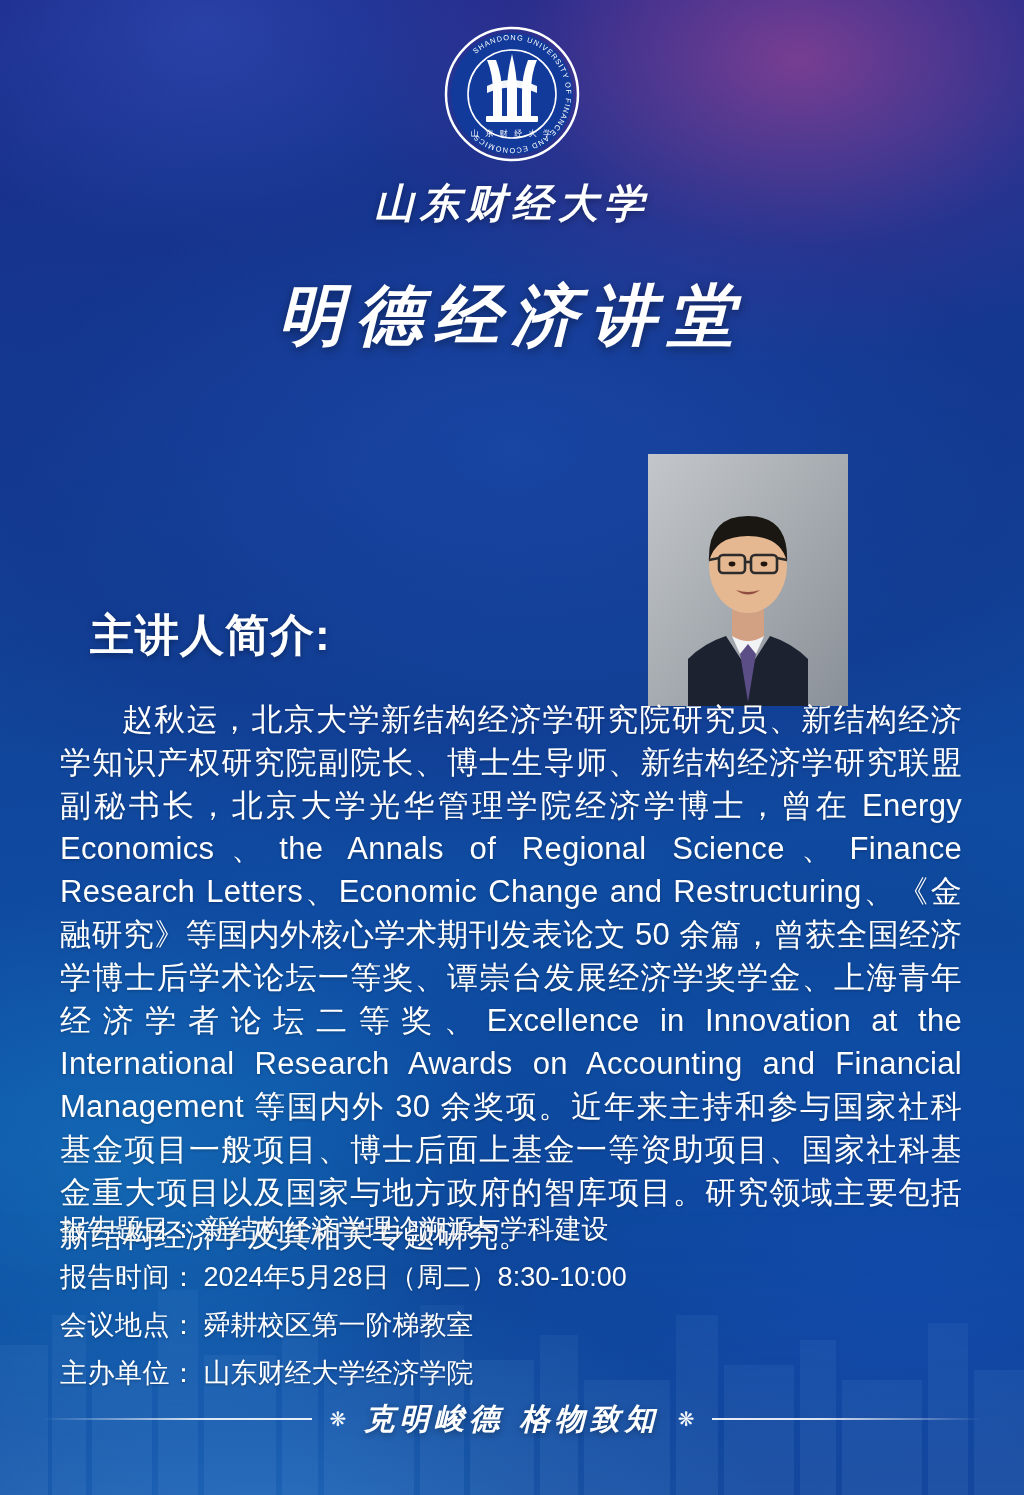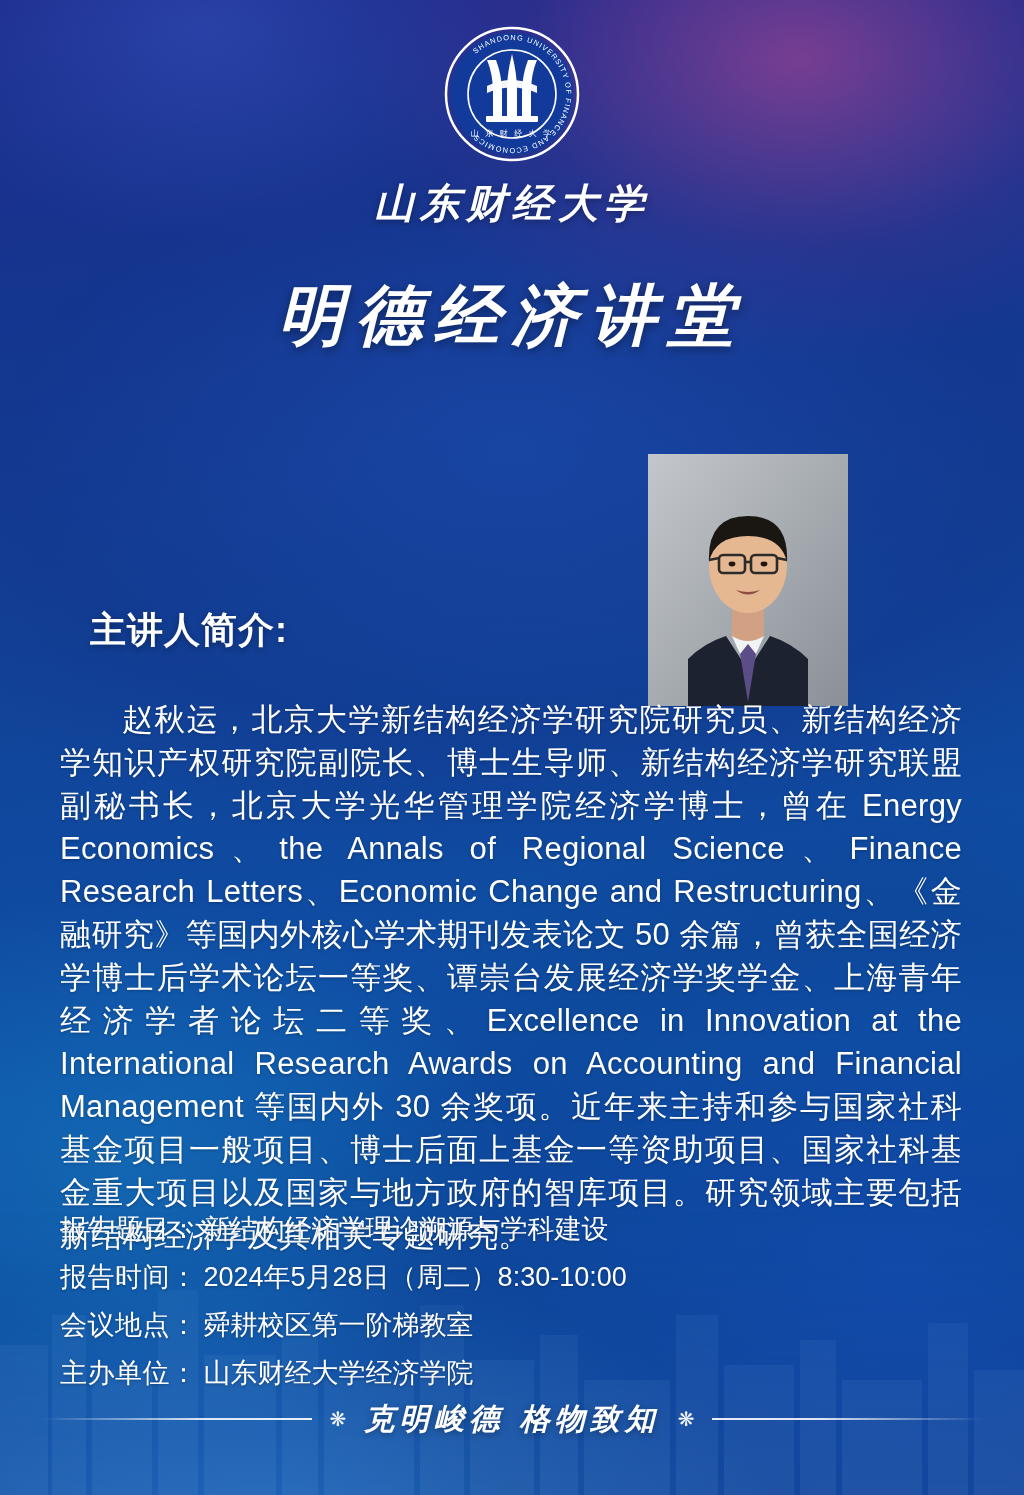--- a/index.html
+++ b/index.html
@@ -60,21 +60,21 @@
   
   .speaker-row{position:absolute;top:468px;left:0;right:0;height:250px;}
   .speaker-name{
     position:absolute;left:84px;top:14px;
     font-size:44px;font-weight:bold;color:#ffffff;letter-spacing:2px;
     text-shadow:0 2px 6px rgba(0,0,0,.35);
     white-space:nowrap;
   }
   .bio-label{
     position:absolute;left:90px;top:138px;
-    font-size:36px;font-weight:bold;color:#ffffff;letter-spacing:1px;
+    font-size:44px;font-weight:bold;color:#ffffff;letter-spacing:1px;
     text-shadow:0 2px 6px rgba(0,0,0,.35);
   }
   .portrait{
     position:absolute;right:176px;top:-14px;
     width:200px;height:252px;
     background:linear-gradient(160deg,#b9bdc2 0%,#9aa0a6 55%,#868c92 100%);
     overflow:hidden;
   }
   .portrait svg{display:block;width:200px;height:252px;}
 

